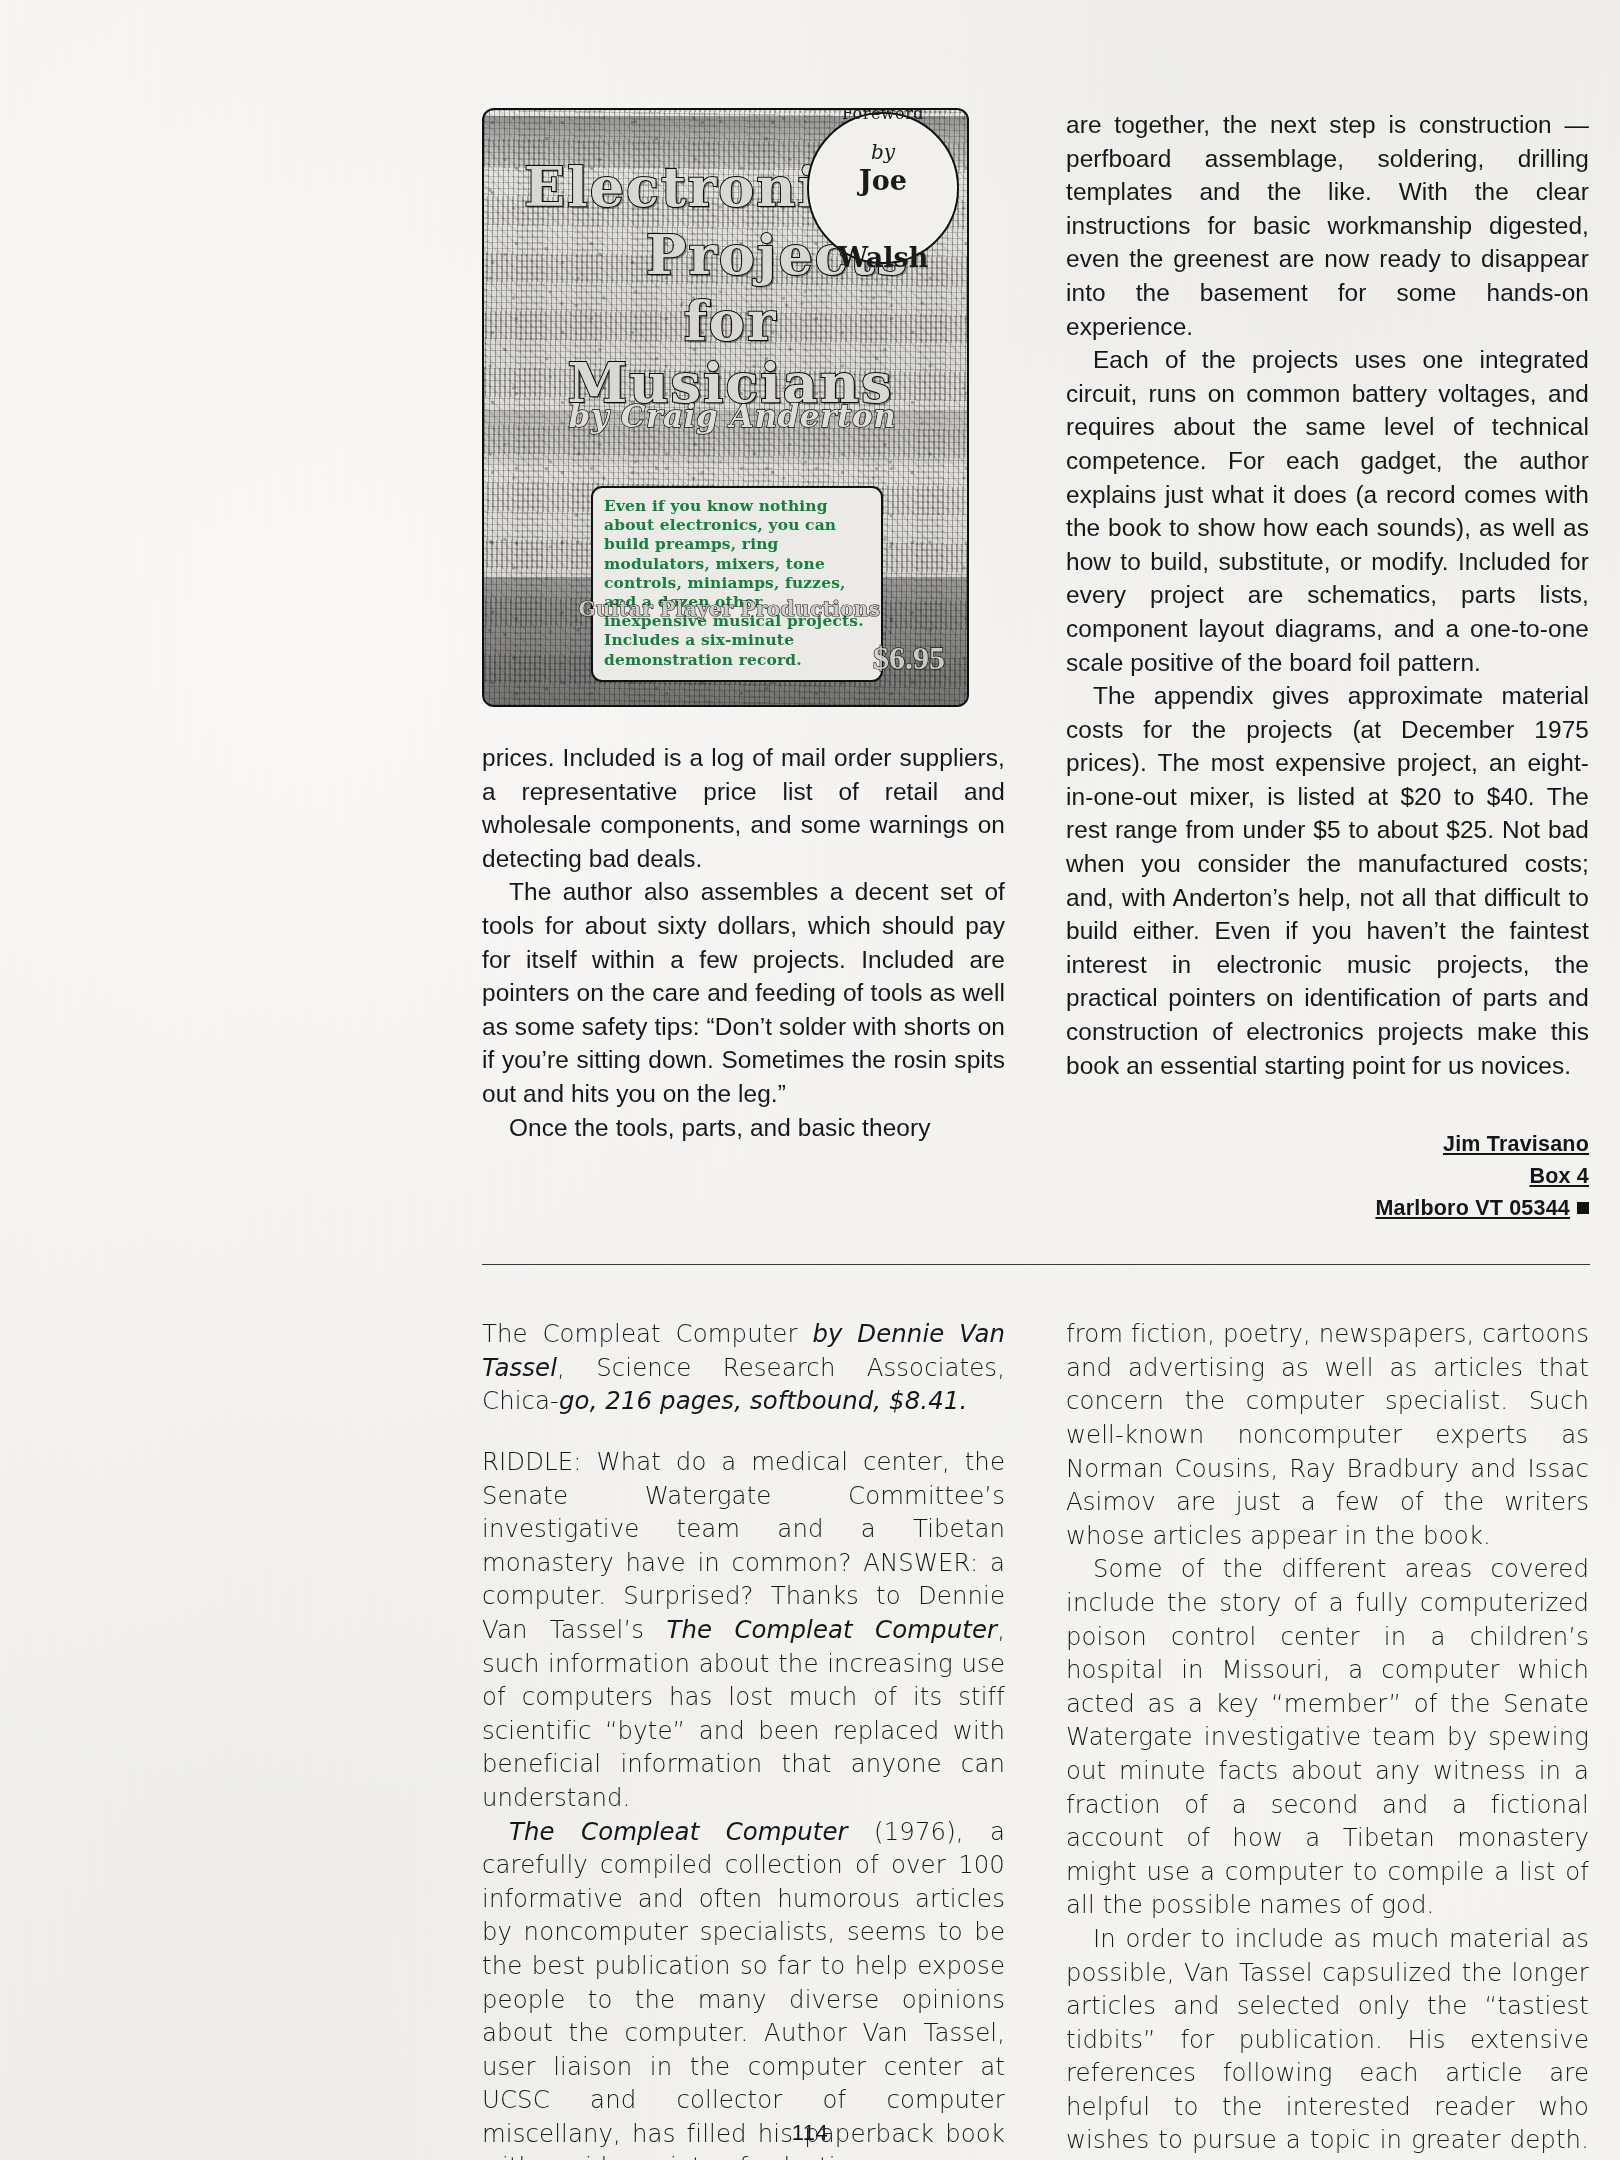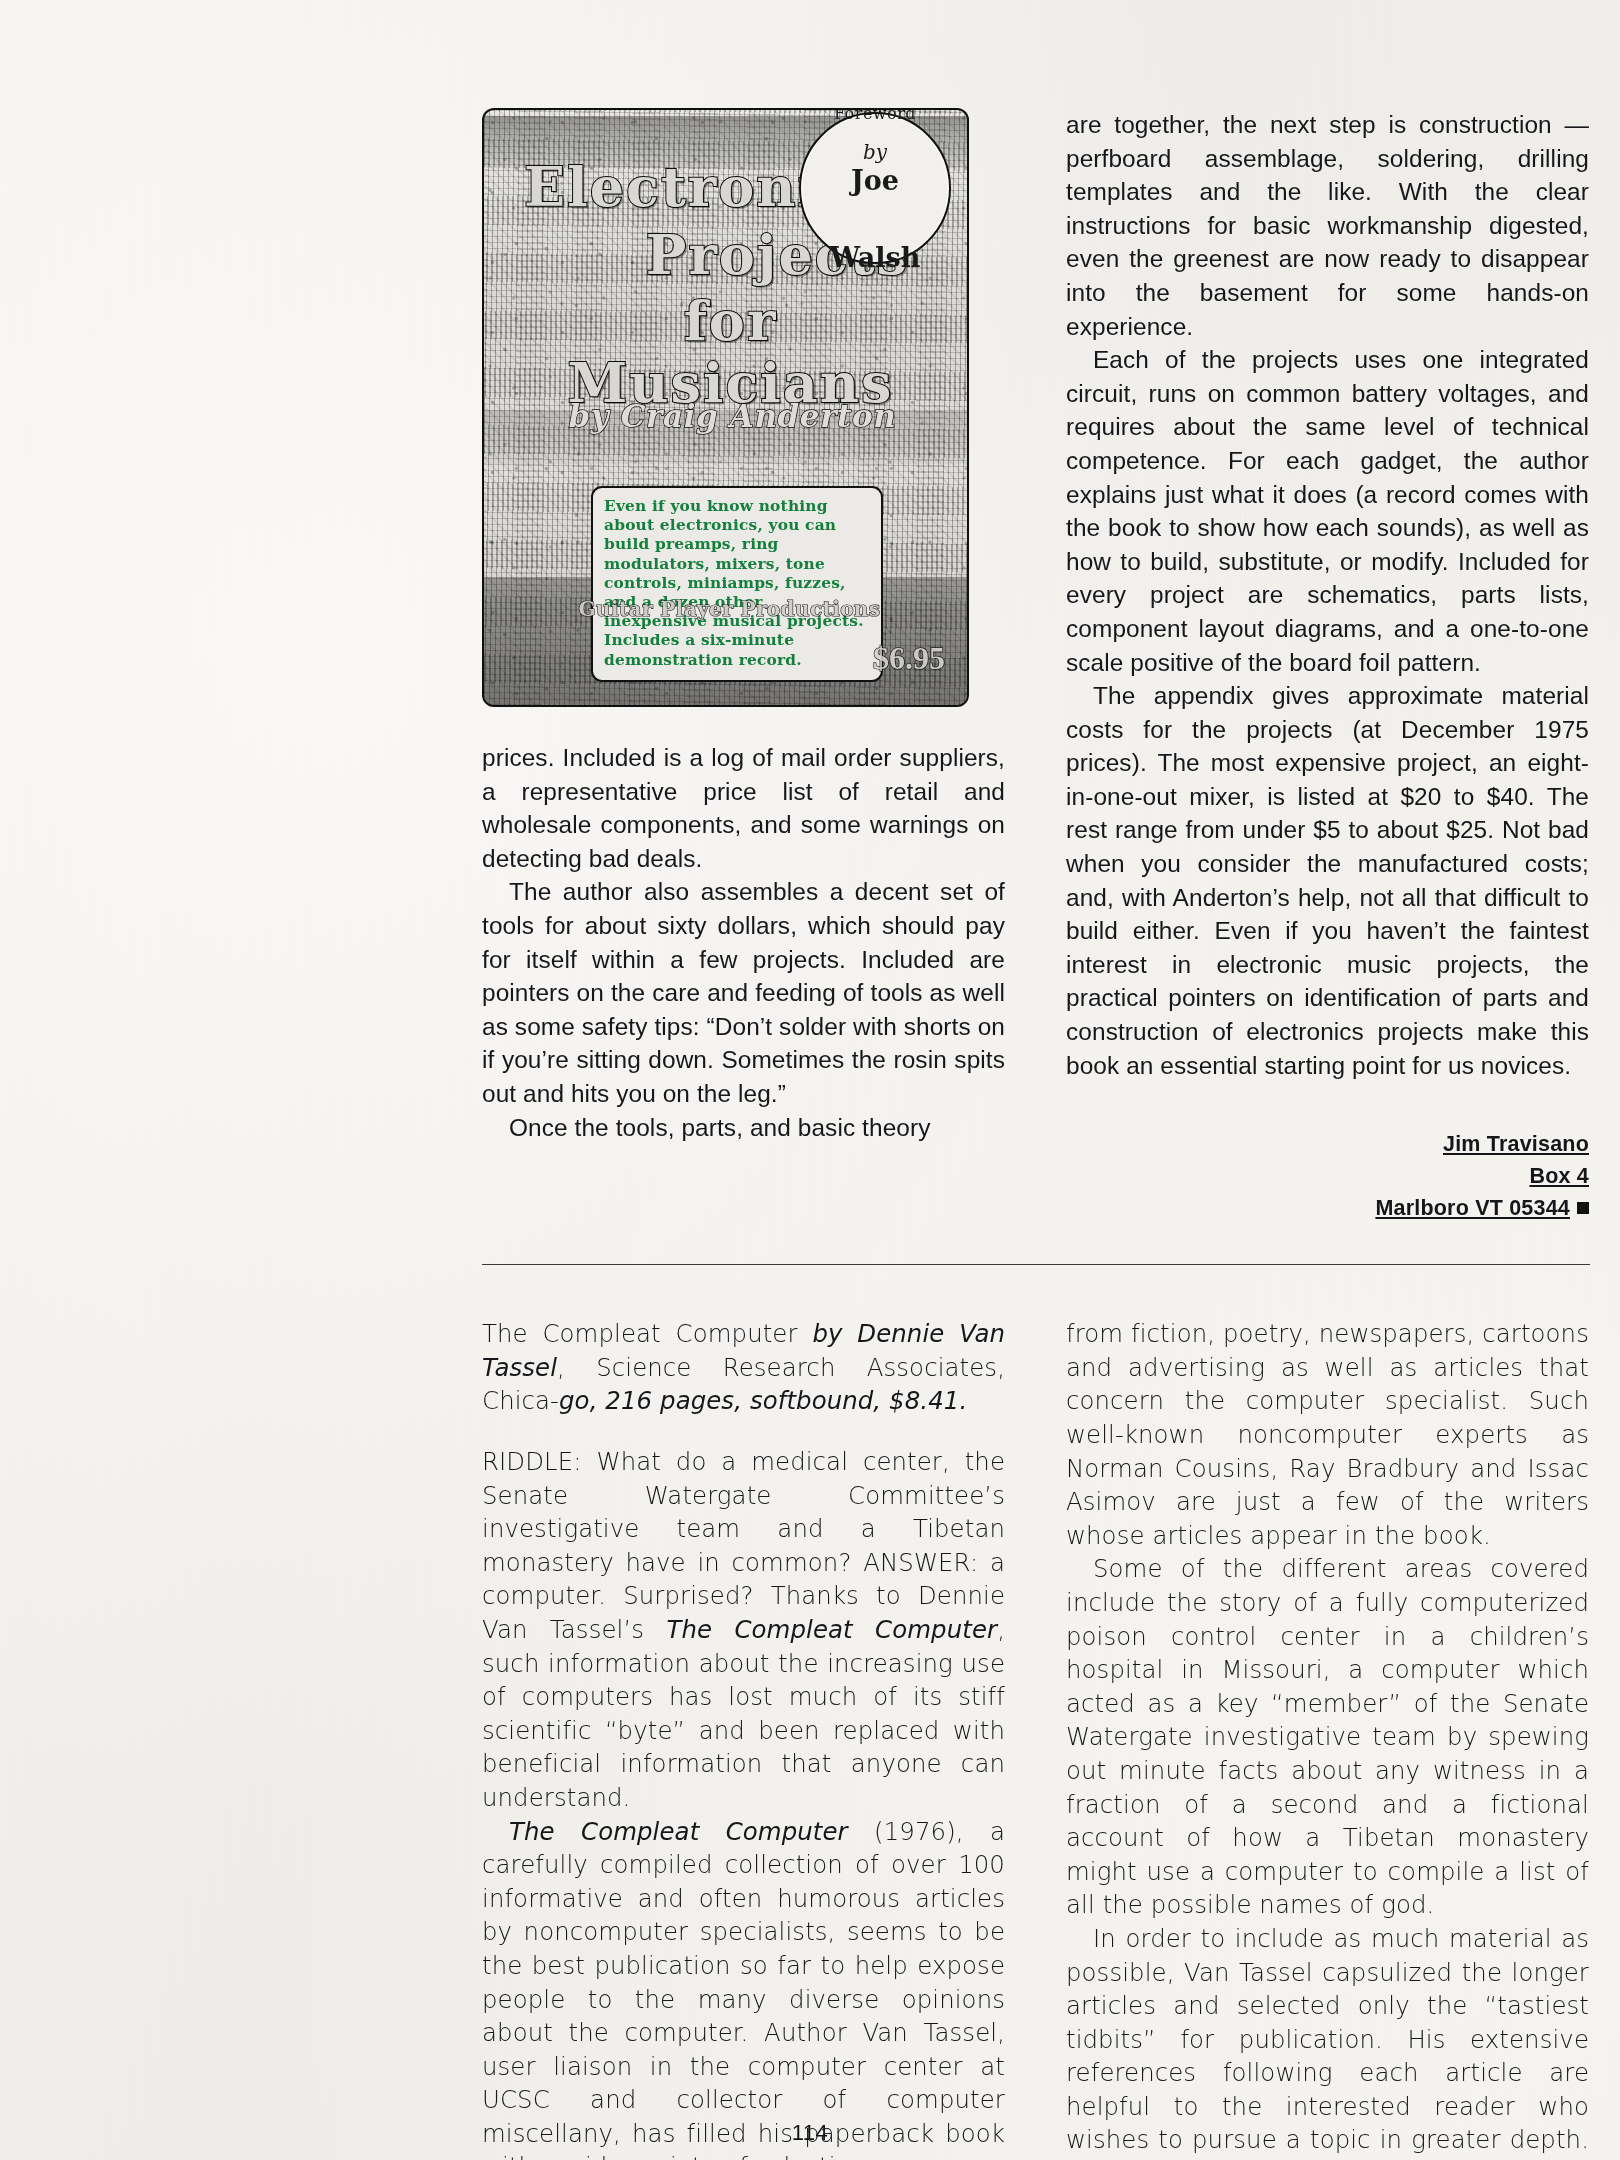--- a/index.html
+++ b/index.html
@@ -141,21 +141,21 @@
     font-weight: 700;
     font-size: 31px;
     letter-spacing: .6px;
     color: #dedcd7;
     -webkit-text-stroke: 1.4px #0e0e0e;
     paint-order: stroke fill;
   }
 
   .foreword-badge {
     position: absolute;
-    right: 16px;
+    right: 8px;
     top: 2px;
     width: 148px;
     height: 148px;
     border-radius: 50%;
     border: 2.5px solid #111;
     background: #f2f0ec;
     display: flex;
     flex-direction: column;
     align-items: center;
     justify-content: center;

